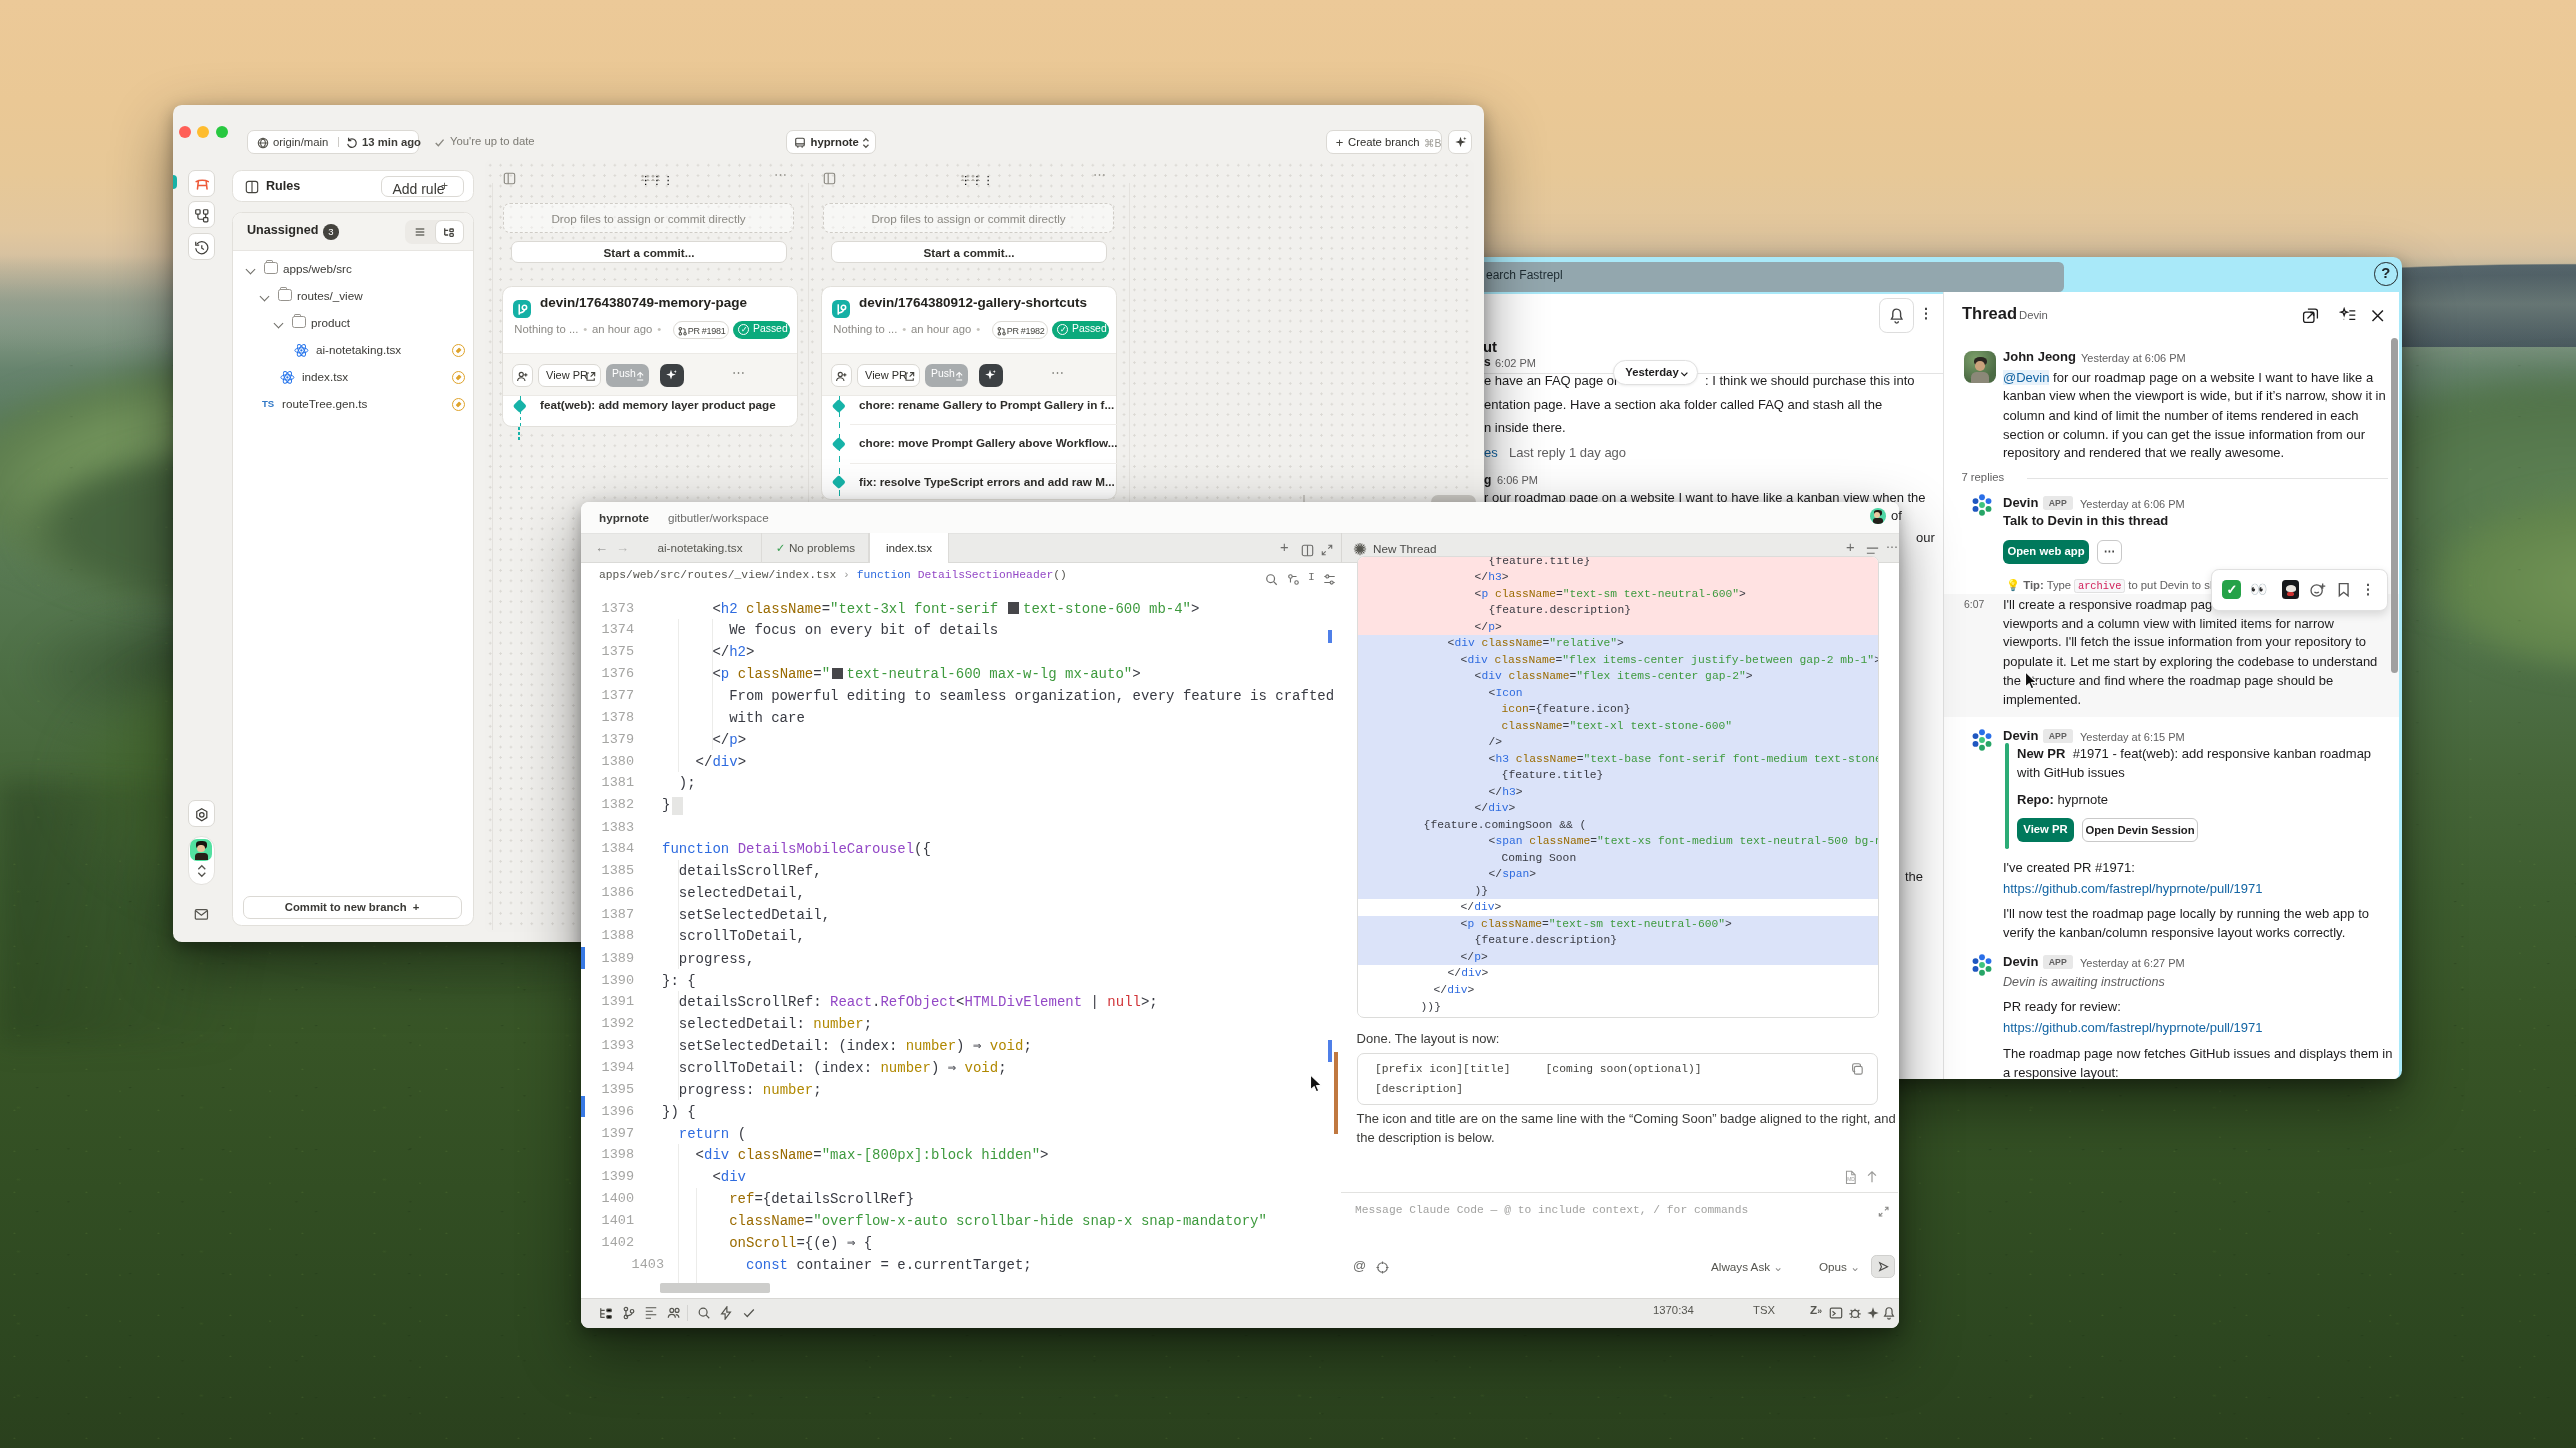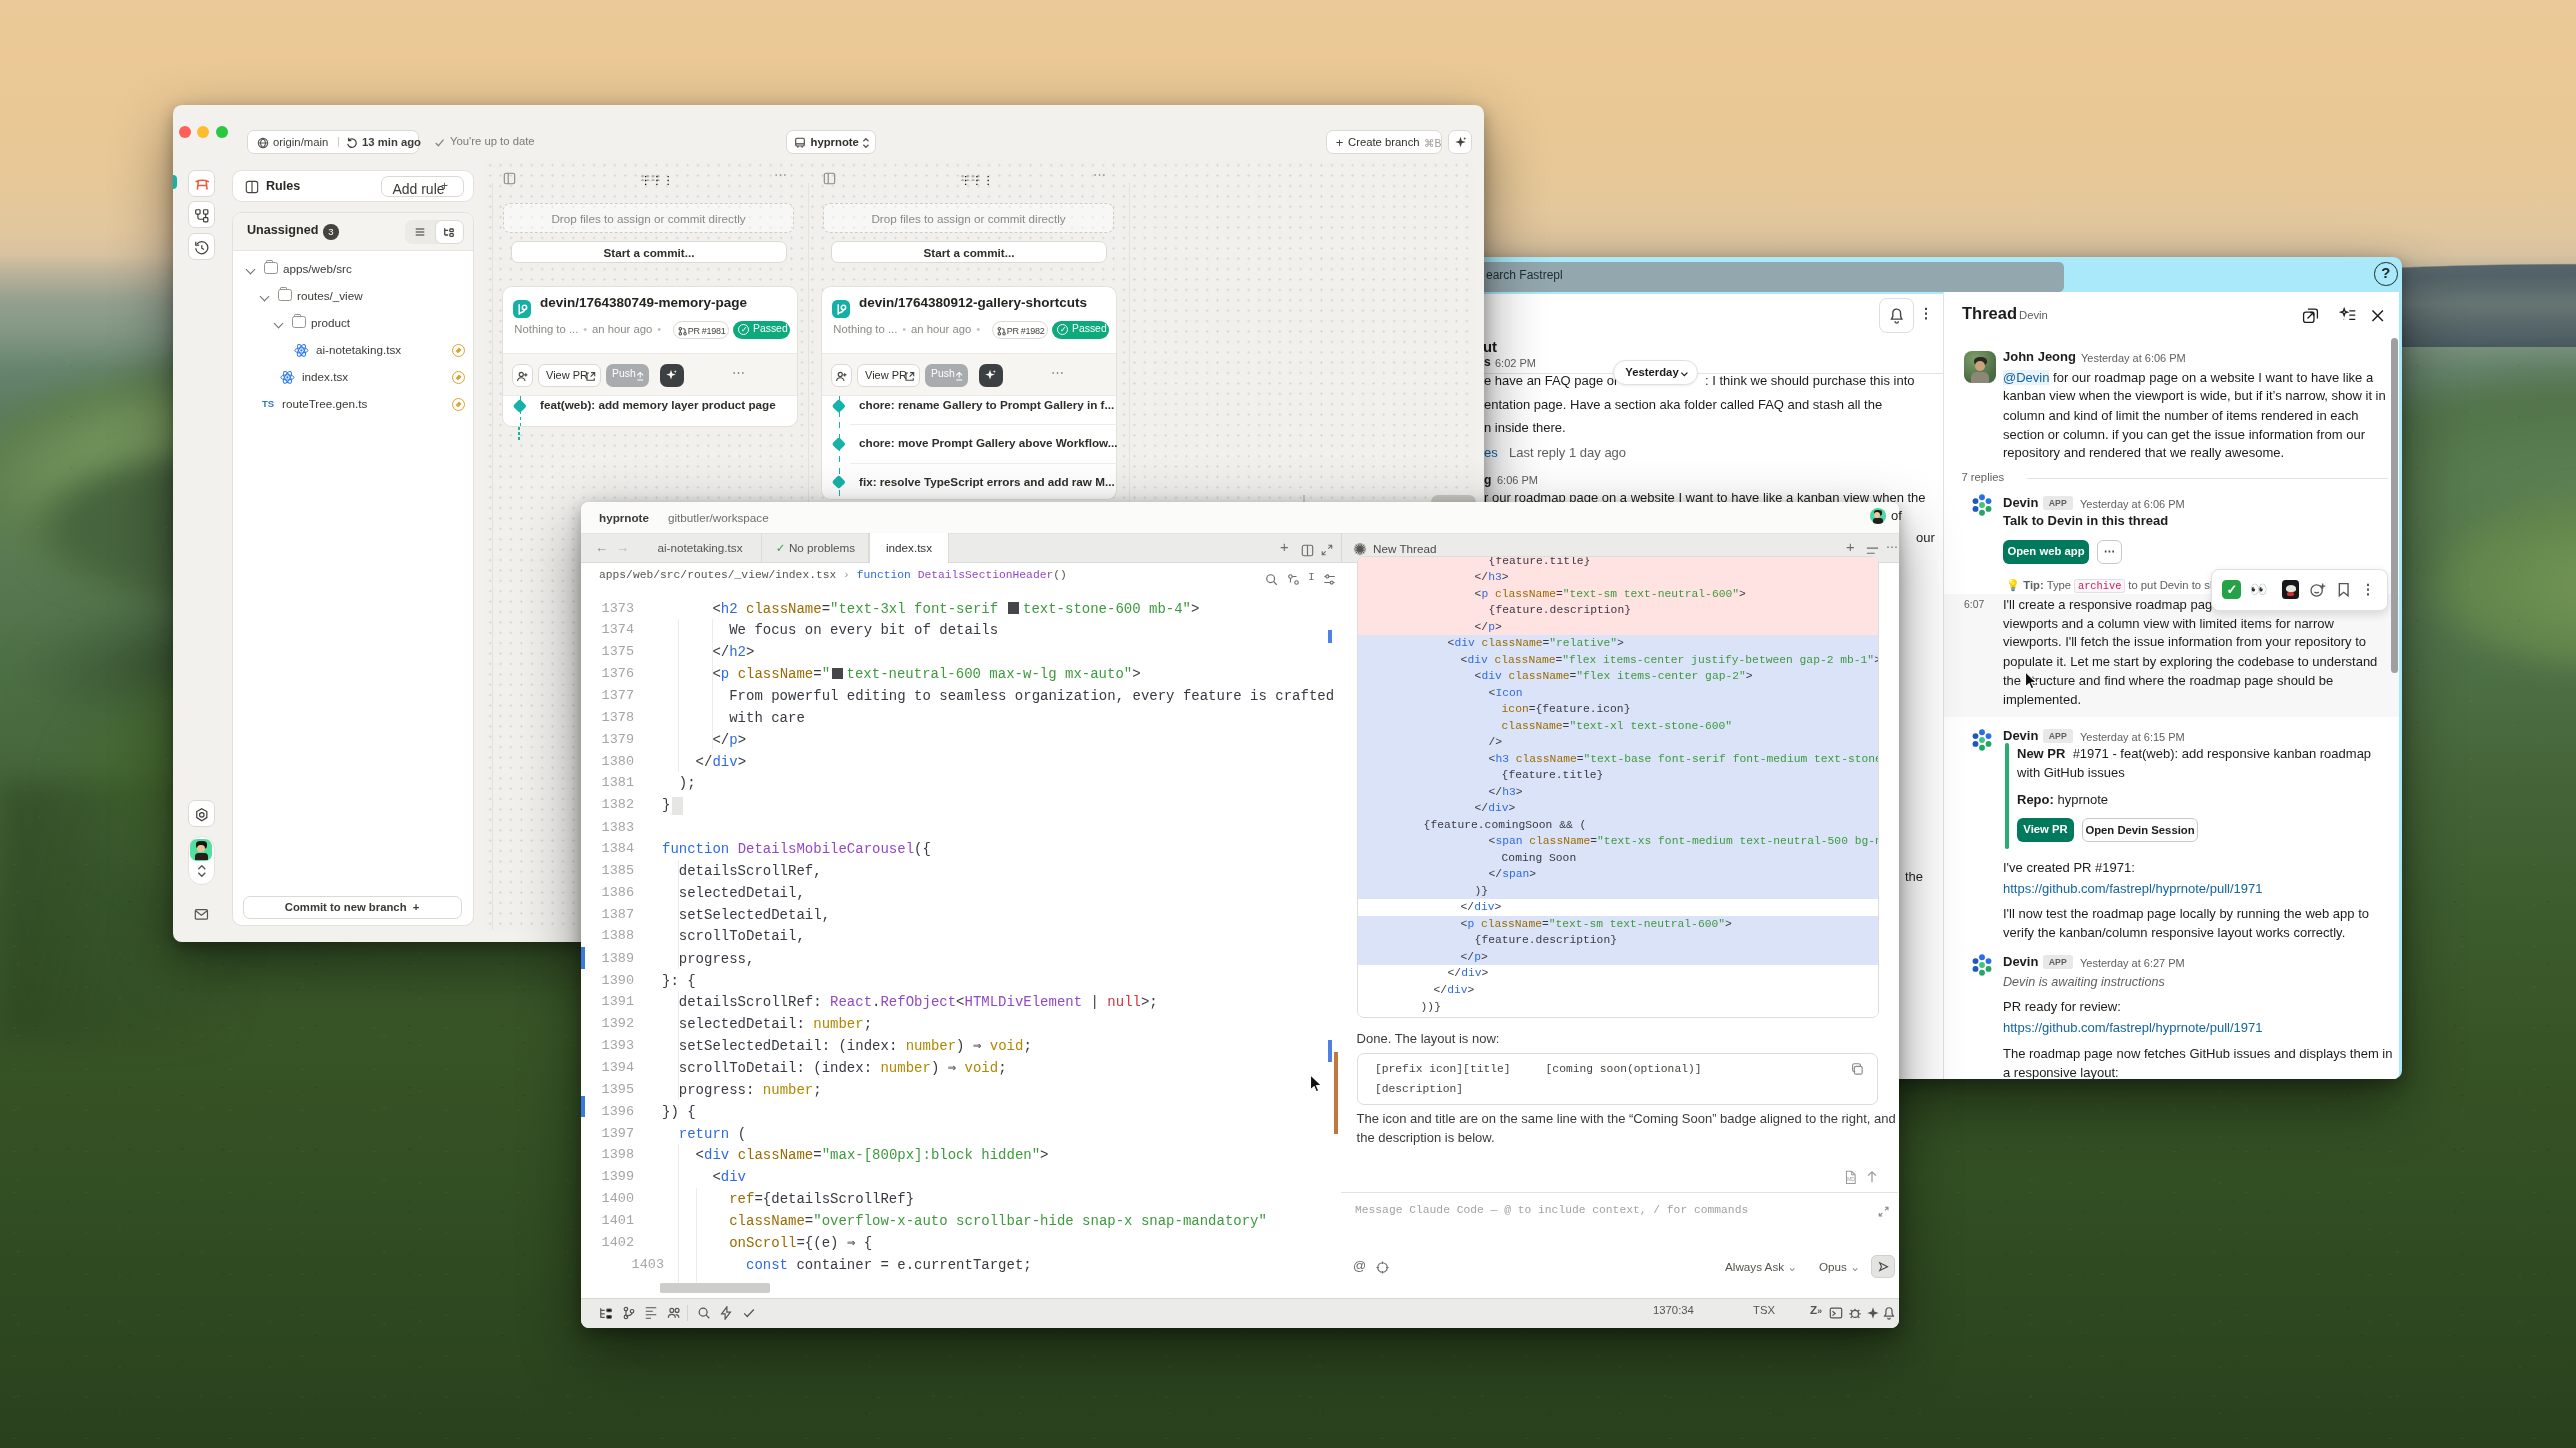--- a/index.html
+++ b/index.html
@@ -804,21 +804,21 @@
   <div class="abs" style="left:0px; top:629px; width:557px; height:0.9px; background:#e2e2e0;"></div>
   <div class="abs mono" style="left:14px; top:641px; font-size:11.3px; color:#a2a2a0;">Message Claude Code — @ to include context, / for commands</div>
   <svg class="abs" style="left:537px; top:643px;" width="11.3" height="11.3" viewBox="0 0 13 13" fill="none" stroke="#8a8a88" stroke-width="1.3">
         <path d="M5 8 L1.5 11.5 M1.5 8 v3.5 h3.5 M8 5 L11.5 1.5 M8 1.5 h3.5 v3.5"></path>
       </svg>
   <div class="abs" style="left:12px; top:695px; font-size:13px; color:#6d6d6b;">@</div>
   <svg class="abs" style="left:35px; top:698px;" width="13" height="13" viewBox="0 0 15 15" fill="none" stroke="#6d6d6b" stroke-width="1.3">
         <circle cx="7.5" cy="7.5" r="5.5"></circle>
         <path d="M7.5 0.5 v3 M7.5 11.5 v3 M0.5 7.5 h3 M11.5 7.5 h3"></path>
       </svg>
-  <div class="abs" style="left:384px; top:697px; font-size:11.7px; color:#55554f;">Always Ask <span style="color:#8a8a88;">⌄</span></div>
+  <div class="abs" style="left:370px; top:697px; font-size:11.7px; color:#55554f;">Always Ask <span style="color:#8a8a88;">⌄</span></div>
   <div class="abs" style="left:478px; top:697px; font-size:11.7px; color:#55554f;">Opus <span style="color:#8a8a88;">⌄</span></div>
   <div class="abs" style="left:530px; top:692px; width:24px; height:22.6px; background:#e4e4e2; border:0.9px solid #d0d0ce; border-radius:5.2px;">
         <svg style="position:absolute;left:6px;top:5.2px;" width="11.3" height="11.3" viewBox="0 0 13 13" fill="none" stroke="#4a4a48" stroke-width="1.3">
           <path d="M2 2 L11 6.5 L2 11 L4 6.5 Z"></path>
         </svg>
       </div>
   </div>
 
   <div class="abs" style="left:0; top:796px; width:100%; height:29.5px; background:#ebebe9; border-top:0.9px solid #d8d7d4; border-radius:0 0 7.8px 7.8px;"></div>
   <svg class="sic" style="left:18px;" viewBox="0 0 16 16">

